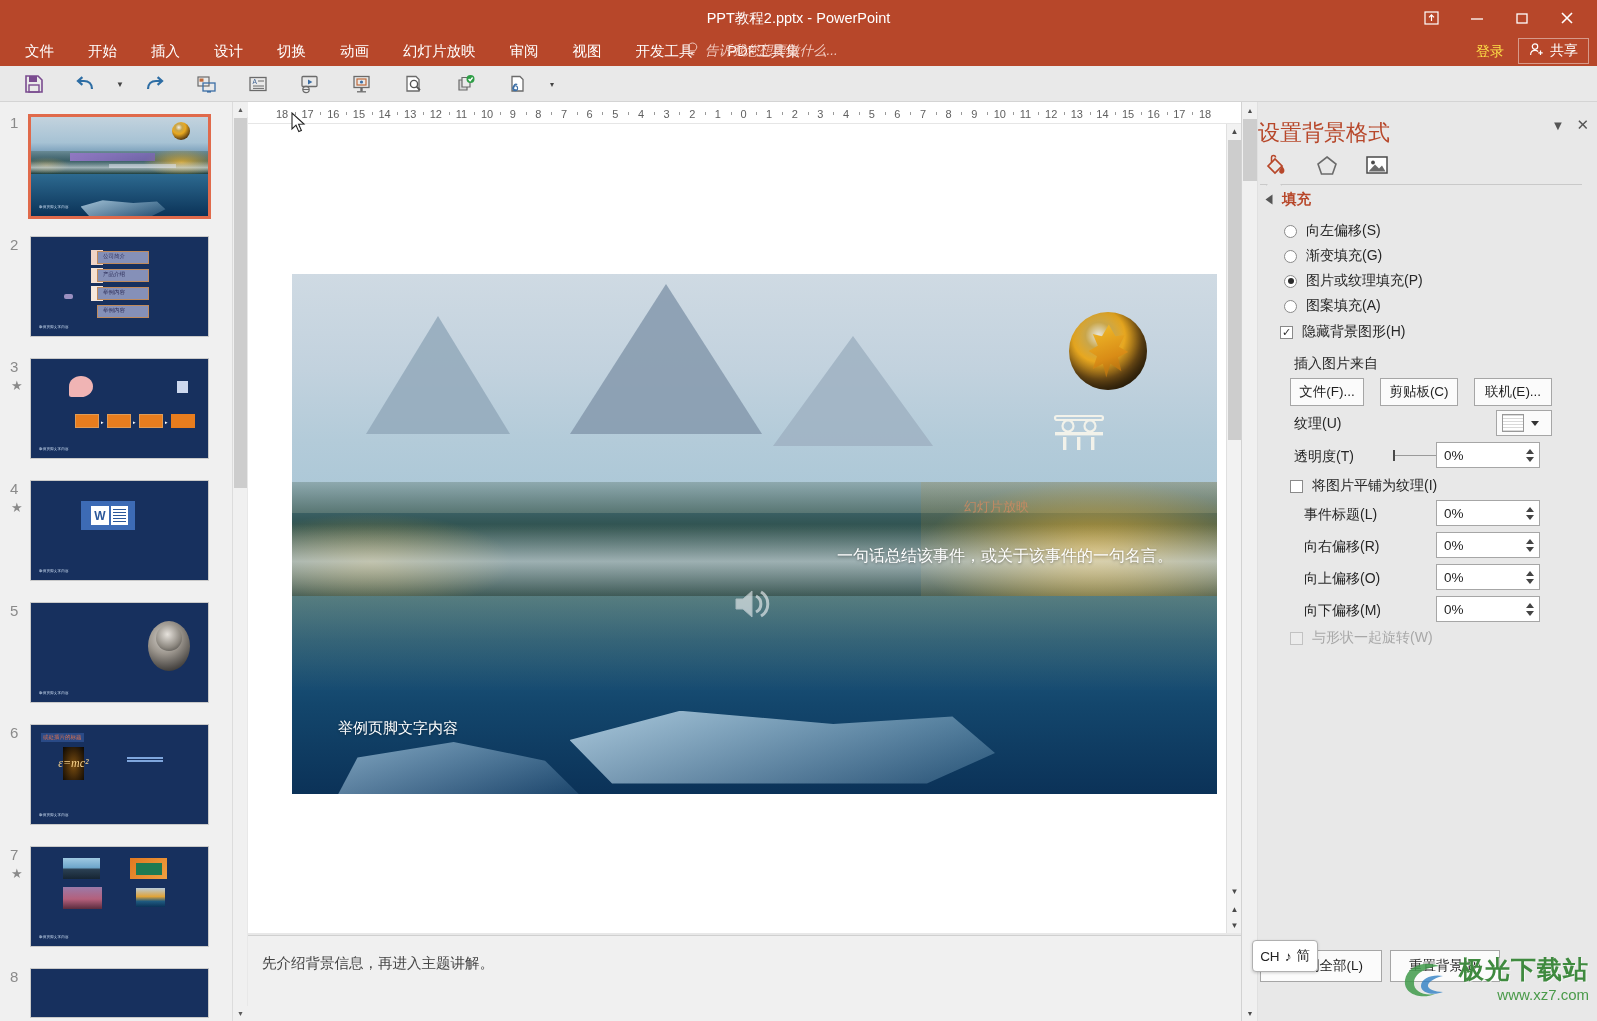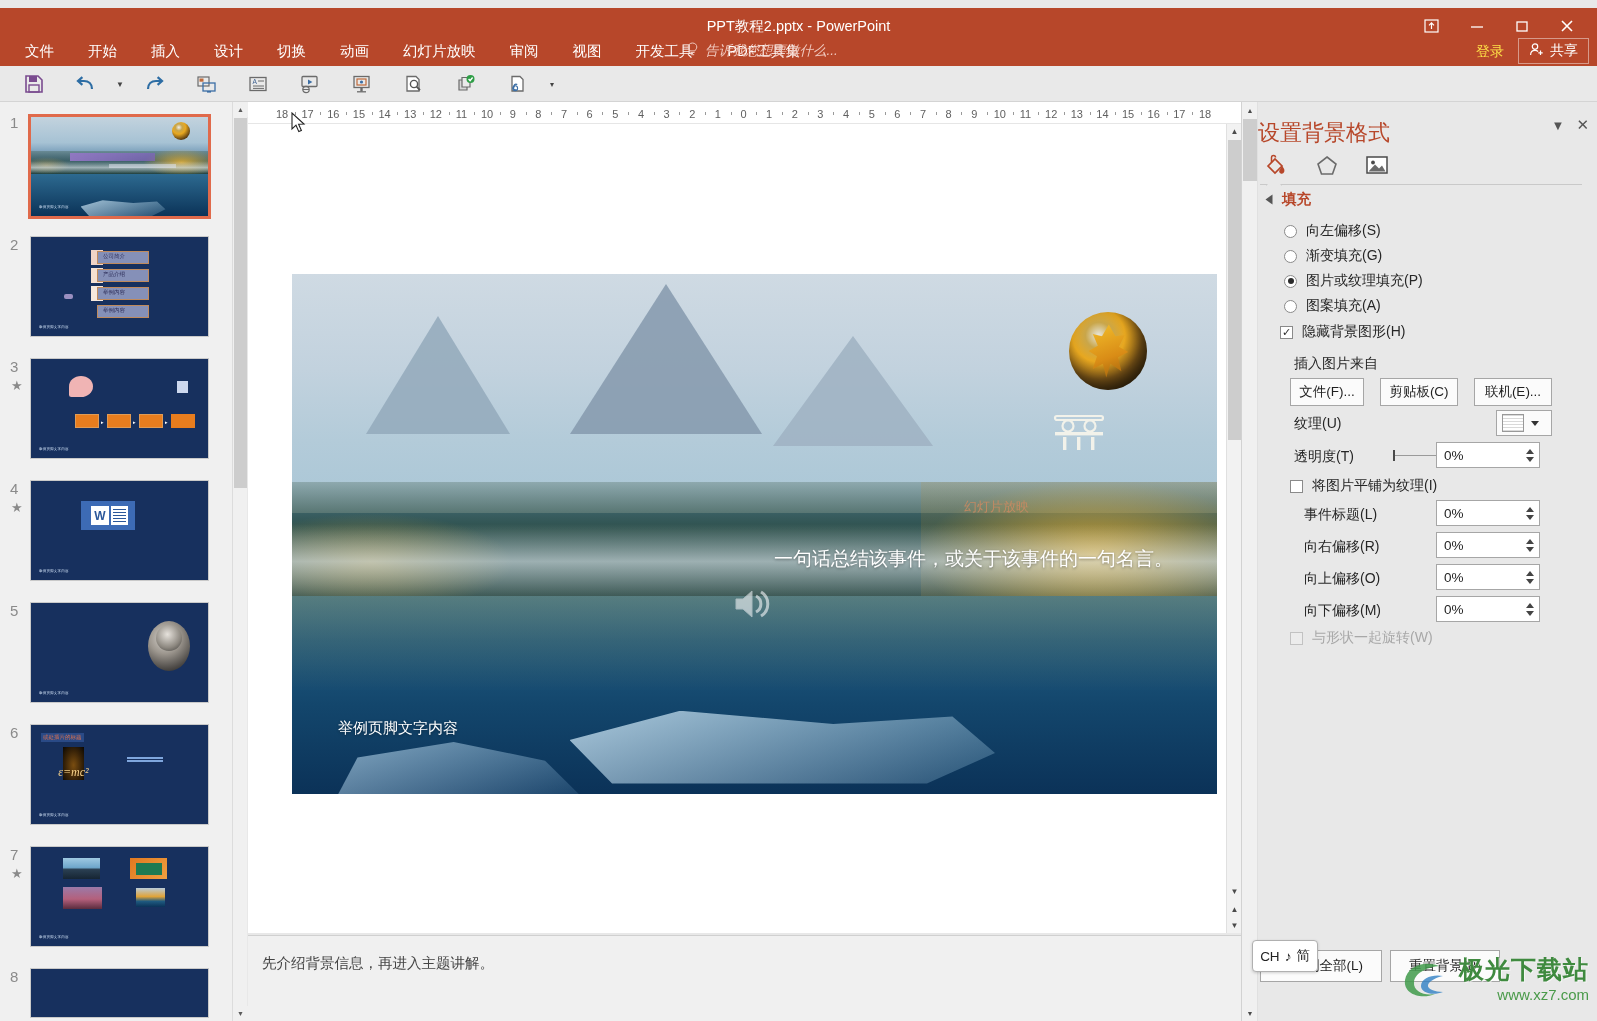--- a/index.html
+++ b/index.html
@@ -8,21 +8,21 @@
     width: 1597px; height: 1021px;
     overflow: hidden;
     font-family: "Liberation Sans", "DejaVu Sans", sans-serif;
     background: #e8e8e8;
   }
   #app { position: relative; width: 1597px; height: 1021px; }
 
   
   .titlebar {
     position: absolute; left: 0; top: 0; width: 1597px; height: 36px;
-    background: #b7472a; color: #fff; margin-top: 8px;
+    background: #b7472a; color: #fff;
   }
   .title-text {
     position: absolute; left: 0; top: 0; width: 1597px; line-height: 36px;
     text-align: center; font-size: 14.5px; color: #ffffff;
   }
   .win-btns { position: absolute; right: 8px; top: 0; height: 36px; display: flex; align-items: center; }
   .win-btn {
     width: 45px; height: 30px; display: flex; align-items: center; justify-content: center;
     color: #fff; font-size: 16px; cursor: default;
   }
@@ -175,21 +175,21 @@
   }
   .slide-title {
     position: absolute; left: 50%; top: 200px; transform: translateX(-50%);
     font-size: 40px; font-weight: bold; color: #ffffff; white-space: nowrap;
     text-shadow: 0 1px 4px rgba(0,0,0,.35);
   }
   .slide-title-ghost {
     position:absolute; left: 672px; top: 224px; font-size: 13px; color: #c98a62; opacity:.9;
   }
   .slide-sub {
-    position: absolute; right: 44px; top: 272px; font-size: 19px; color: #ffffff;
+    position: absolute; right: 44px; top: 272px; font-size: 16px; color: #ffffff;
     white-space: nowrap; text-shadow: 0 1px 3px rgba(0,0,0,.4);
   }
   .slide-footer {
     position: absolute; left: 46px; bottom: 56px; font-size: 15px; color: #ffffff;
     text-shadow: 0 1px 3px rgba(0,0,0,.4);
   }
   .leaf-circle {
     position:absolute; right: 70px; top: 38px; width: 78px; height: 78px; border-radius: 50%;
     background: radial-gradient(circle at 38% 30%, #e8e8e0 0%, #c9a64a 18%, #e8a820 36%, #7a5418 60%, #241a0c 92%);
     box-shadow: inset -6px -8px 14px rgba(0,0,0,.45);
@@ -535,21 +535,21 @@
         <div style="position:absolute;right:18px;top:18px;width:42px;height:50px;border-radius:50%;background:radial-gradient(circle at 40% 34%,#d8d4ce 0%,#9c968e 38%,#4b4845 75%,#1c1b1a 100%)"></div>
         <div style="position:absolute;right:26px;top:22px;width:26px;height:26px;border-radius:50%;background:radial-gradient(circle at 44% 36%,#e6e2dc,#8d8880 60%,#3a3836)"></div>
         <div class="footer-mini">举例页脚文字内容</div>
       </div>
     </div>
 
     <div class="thumb-row">
       <div class="thumb-num" style="top:622px">6</div>
       <div class="thumb" style="top:622px">
         <div style="position:absolute;left:10px;top:8px;font-size:5.5px;color:#e0714c;background:#2a4a86;padding:1px 2px">或处插片的标题</div>
-        <div style="position:absolute;left:32px;top:22px;width:21px;height:33px;background:radial-gradient(ellipse at 50% 55%,#7a4d10 0%,#3a2408 55%,#0a0703 100%);display:flex;align-items:flex-end;justify-content:center">
+        <div style="position:absolute;left:32px;top:22px;width:21px;height:33px;background:radial-gradient(ellipse at 50% 55%,#7a4d10 0%,#3a2408 55%,#0a0703 100%);display:flex;align-items:center;justify-content:center">
           <span style="font-size:12px;color:#f5d08a;font-family:'Liberation Serif',serif;font-style:italic">ε=mc²</span>
         </div>
         <div style="position:absolute;left:96px;top:32px;width:36px;height:2px;background:#7fa6dd;box-shadow:0 3px 0 #7fa6dd"></div>
         <div class="footer-mini">举例页脚文字内容</div>
       </div>
     </div>
 
     <div class="thumb-row">
       <div class="thumb-num" style="top:744px">7</div>
       <div class="thumb-star" style="top:764px">★</div>

